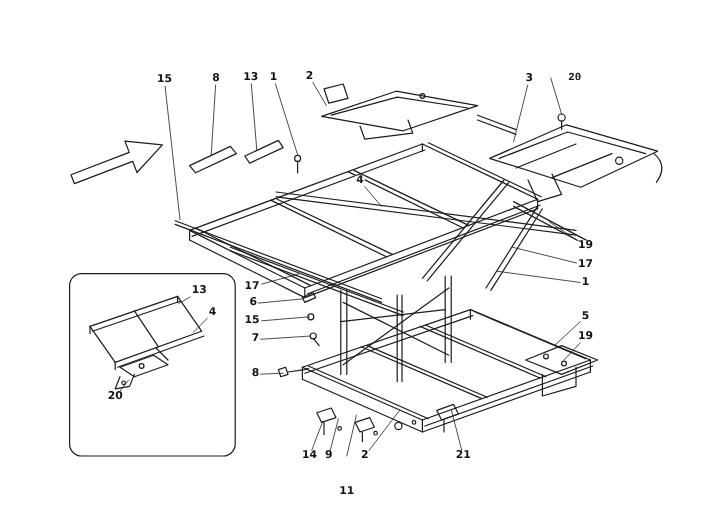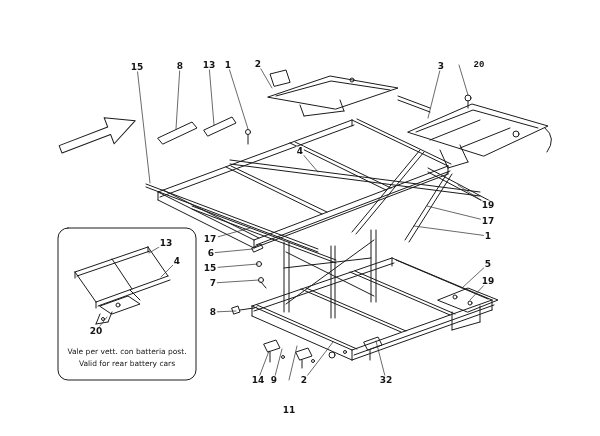--- a/index.html
+++ b/index.html
@@ -191,23 +191,19 @@
       <span class="callout" style="left: 488px; top: 281px;">19</span>
       <span class="callout" style="left: 210px; top: 239px;">17</span>
       <span class="callout" style="left: 211px; top: 253px;">6</span>
       <span class="callout" style="left: 210px; top: 268px;">15</span>
       <span class="callout" style="left: 213px; top: 283px;">7</span>
       <span class="callout" style="left: 213px; top: 312px;">8</span>
       <span class="callout" style="left: 258px; top: 380px;">14</span>
       <span class="callout" style="left: 274px; top: 380px;">9</span>
       <span class="callout" style="left: 289px; top: 380px; margin-top: 30px;">11</span>
       <span class="callout" style="left: 304px; top: 380px;">2</span>
-      <span class="callout" style="left: 386px; top: 380px;">32</span>
+      <span class="callout" style="left: 386px; top: 380px;">21</span>
       <span class="callout" style="left: 166px; top: 243px;">13</span>
       <span class="callout" style="left: 177px; top: 261px;">4</span>
       <span class="callout" style="left: 96px; top: 331px;">20</span>
     </div>
 
-  <div class="inset-caption">
-    <div>Vale per vett. con batteria post.</div>
-    <div>Valid for rear battery cars</div>
-  </div>
 </div>
 
 </body></html>

